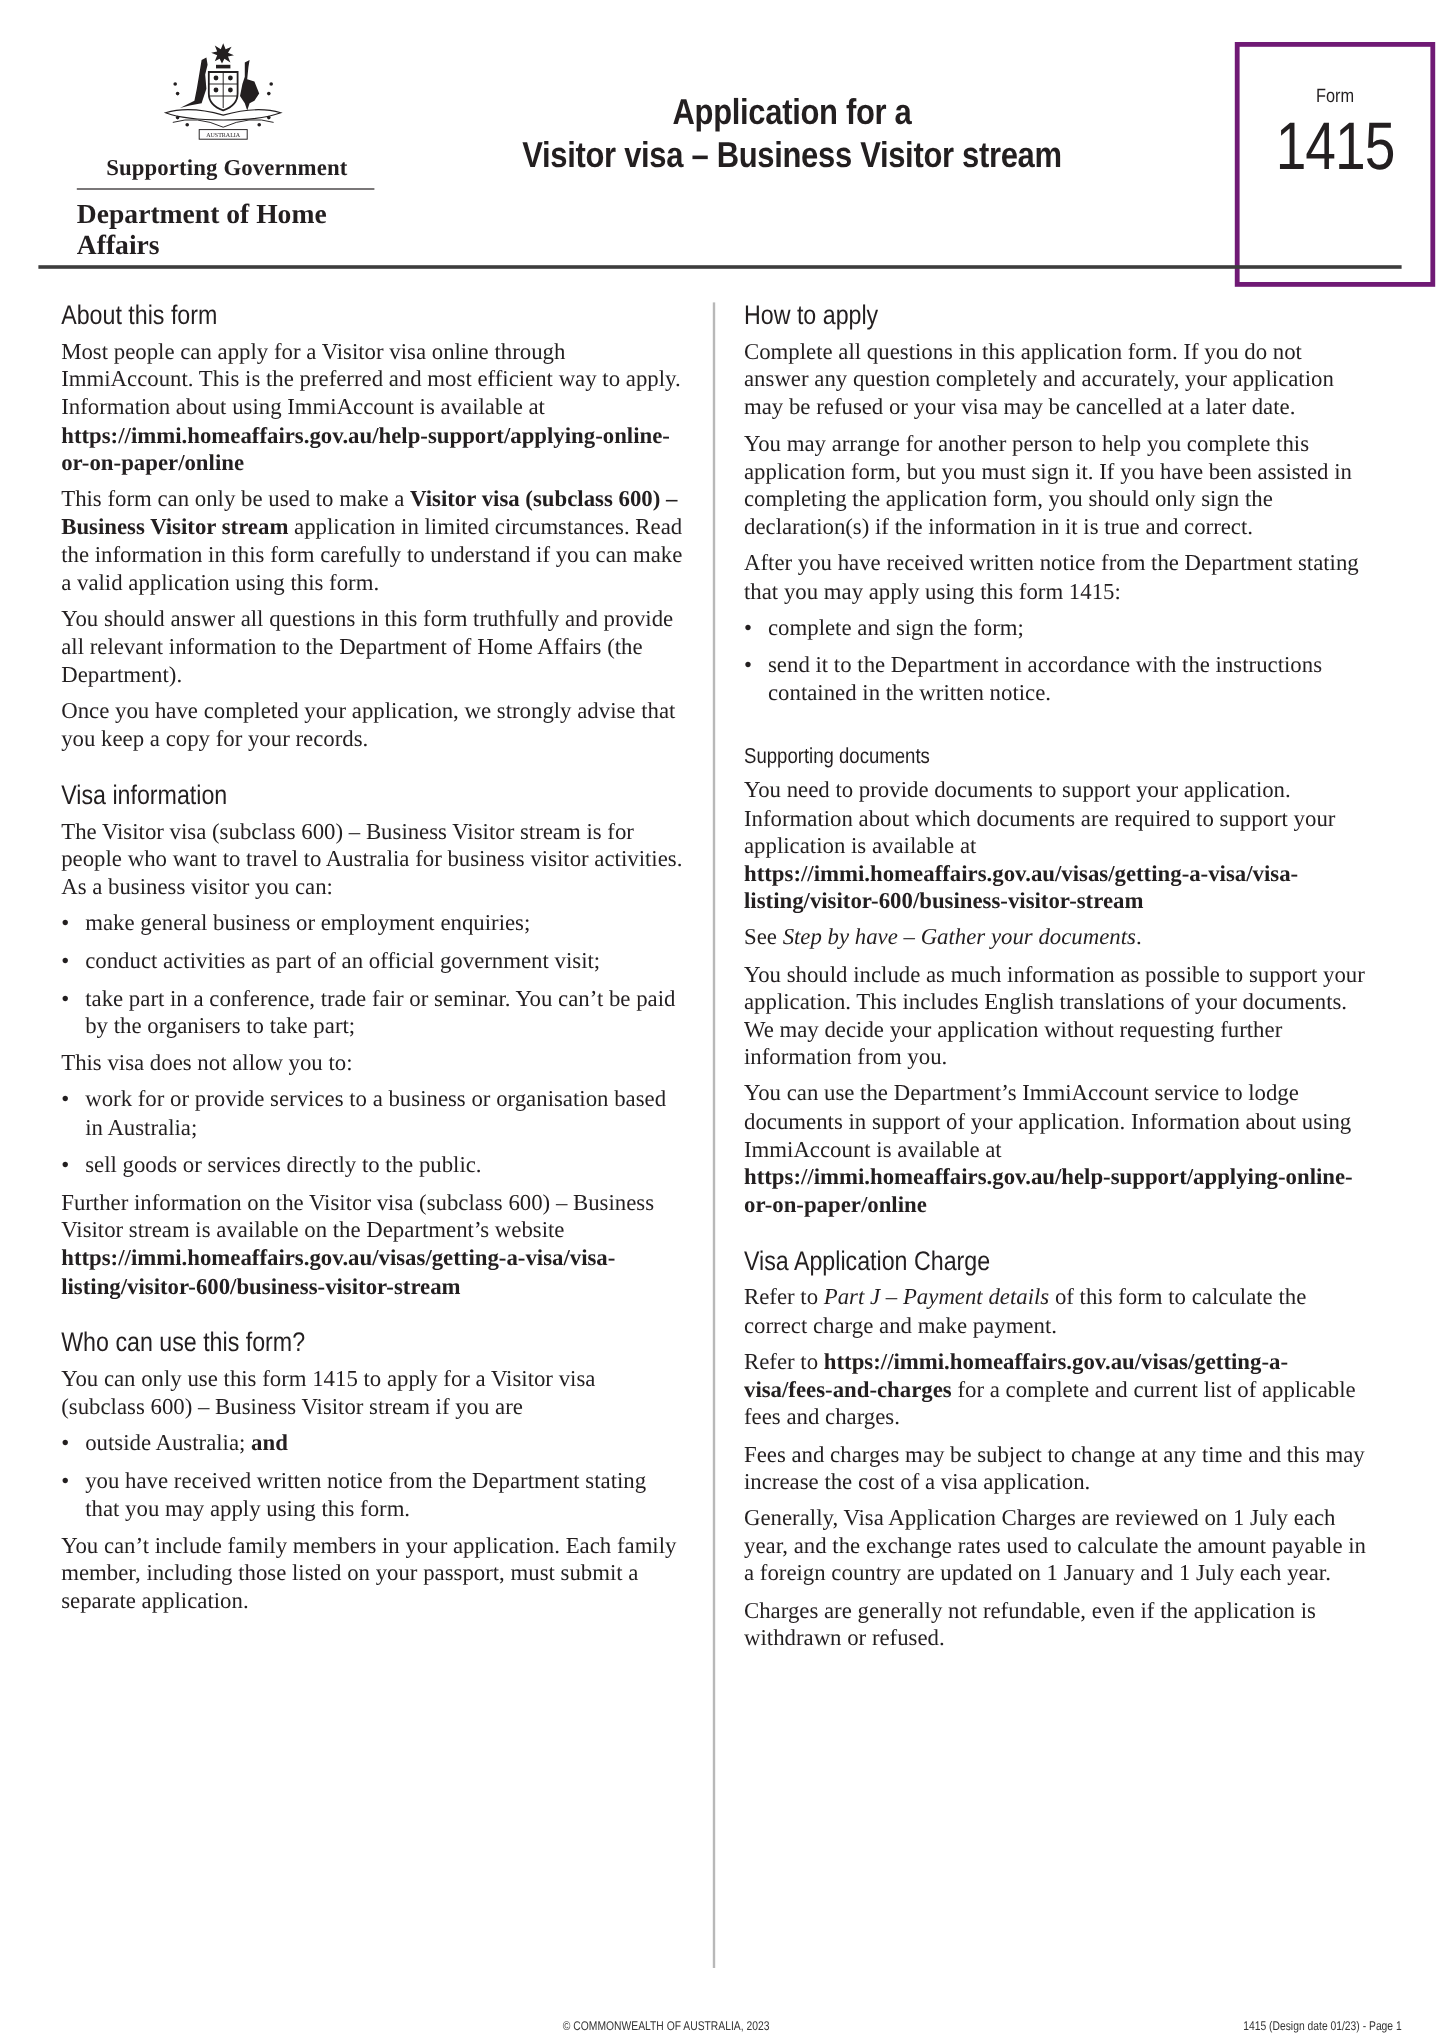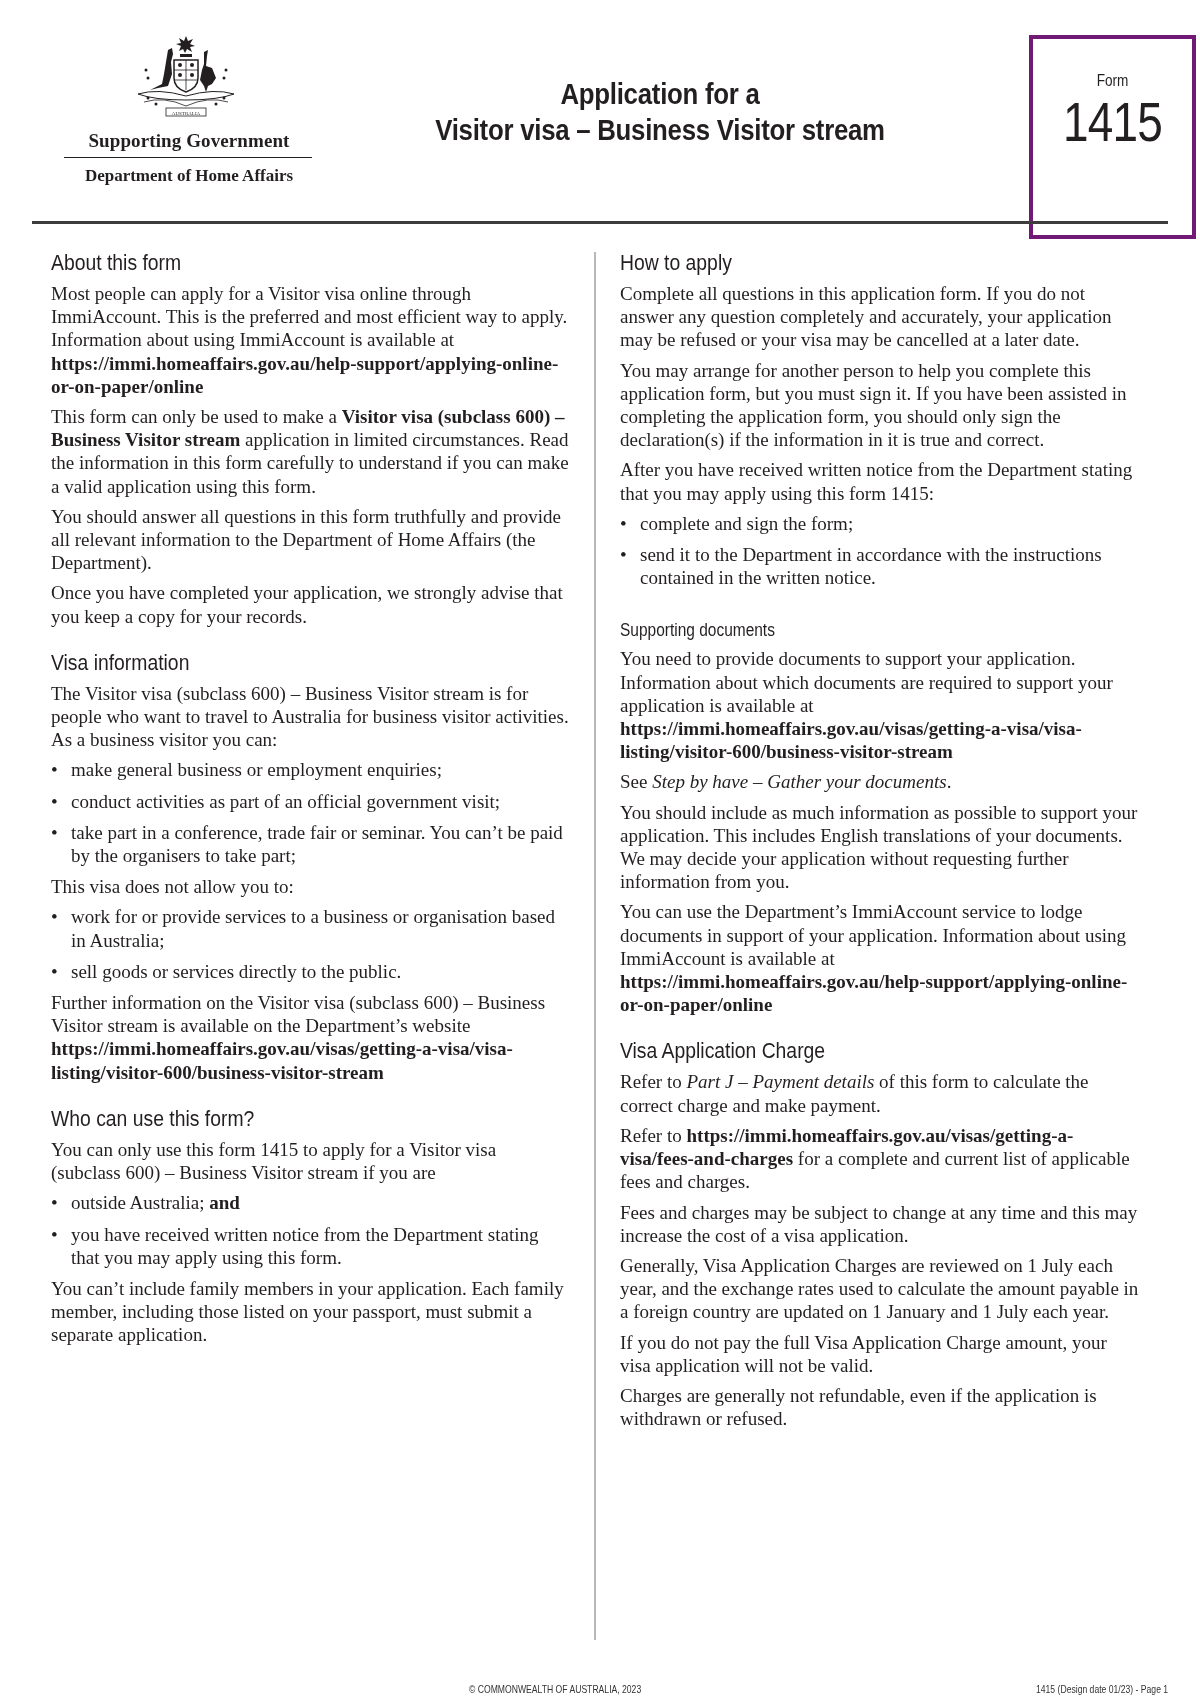--- a/index.html
+++ b/index.html
@@ -2,21 +2,21 @@
 <html><head>
 <meta charset="utf-8">
 <style>
   html, body { margin: 0; padding: 0; background: #ffffff; }
   body { width: 1200px; height: 1698px; position: relative; overflow: hidden; color: #231f20; }
 
   
   .crest { position: absolute; left: 128px; top: 34px; width: 160px; width: 116px; height: 88px; }
   .gov-name { position: absolute; left: 66px; top: 130px; width: 246px; text-align: center; font-family: "Liberation Serif", serif; font-weight: bold; font-size: 19px; letter-spacing: 0.1px; }
   .gov-rule { position: absolute; left: 64px; top: 157px; width: 248px; height: 1px; background: #231f20; }
-  .dept-name { position: absolute; left: 64px; top: 166px; width: 250px; text-align: center; font-family: "Liberation Serif", serif; font-weight: bold; font-size: 17px; }
+  .dept-name { position: absolute; left: 64px; top: 166px; width: 250px; font-family: "Liberation Serif", serif; font-weight: bold; font-size: 23px; }
 
   .title { position: absolute; left: 380px; top: 76px; width: 560px; text-align: center; font-family: "Liberation Sans", sans-serif; font-weight: bold; font-size: 30px; line-height: 36px; transform: scaleX(0.86); transform-origin: center top; letter-spacing: -0.3px; }
 
   .form-box { position: absolute; left: 993px; top: 35px; width: 167px; height: 204px; border: 4px solid #701a75; box-sizing: border-box; text-align: center; margin-left: 36px; }
   .form-box .form-label { display: block; margin-top: 33px; font-family: "Liberation Sans", sans-serif; font-size: 16px; transform: scaleX(0.85); }
   .form-box .form-number { display: block; margin-top: 4px; font-family: "Liberation Sans", sans-serif; font-size: 56px; line-height: 56px; transform: scaleX(0.82); letter-spacing: -1px; }
 
   .header-rule { position: absolute; left: 32px; top: 221px; width: 1136px; height: 3px; background: #3d3d3d; }
   .col-divider { position: absolute; left: 594px; top: 252px; width: 2px; height: 1388px; background: #b8b8b8; }
 
@@ -150,19 +150,18 @@
     <p>You should include as much information as possible to support your application. This includes English translations of your documents. We may decide your application without requesting further information from you.</p>
     <p><span>You can use the Department’s ImmiAccount service to lodge documents in support of your application. Information about using ImmiAccount is available at </span><span class="link">https://immi.homeaffairs.gov.au/help-support/applying-online-or-on-paper/online</span></p>
   </div>
 
   <div class="section">
     <h2>Visa Application Charge</h2>
     <p><span>Refer to </span><i>Part J – Payment details</i><span> of this form to calculate the correct charge and make payment.</span></p>
     <p><span>Refer to </span><span class="link">https://immi.homeaffairs.gov.au/visas/getting-a-visa/fees-and-charges</span><span> for a complete and current list of applicable fees and charges.</span></p>
     <p>Fees and charges may be subject to change at any time and this may increase the cost of a visa application.</p>
     <p>Generally, Visa Application Charges are reviewed on 1 July each year, and the exchange rates used to calculate the amount payable in a foreign country are updated on 1 January and 1 July each year.</p>
-    <p>If you do not pay the full Visa Application Charge amount, your visa application will not be valid.</p>
     <p>Charges are generally not refundable, even if the application is withdrawn or refused.</p>
   </div>
 </div>
 
 <div class="footer-left">© COMMONWEALTH OF AUSTRALIA, 2023</div>
 <div class="footer-right">1415 (Design date 01/23) - Page 1</div>
 
 </body></html>

